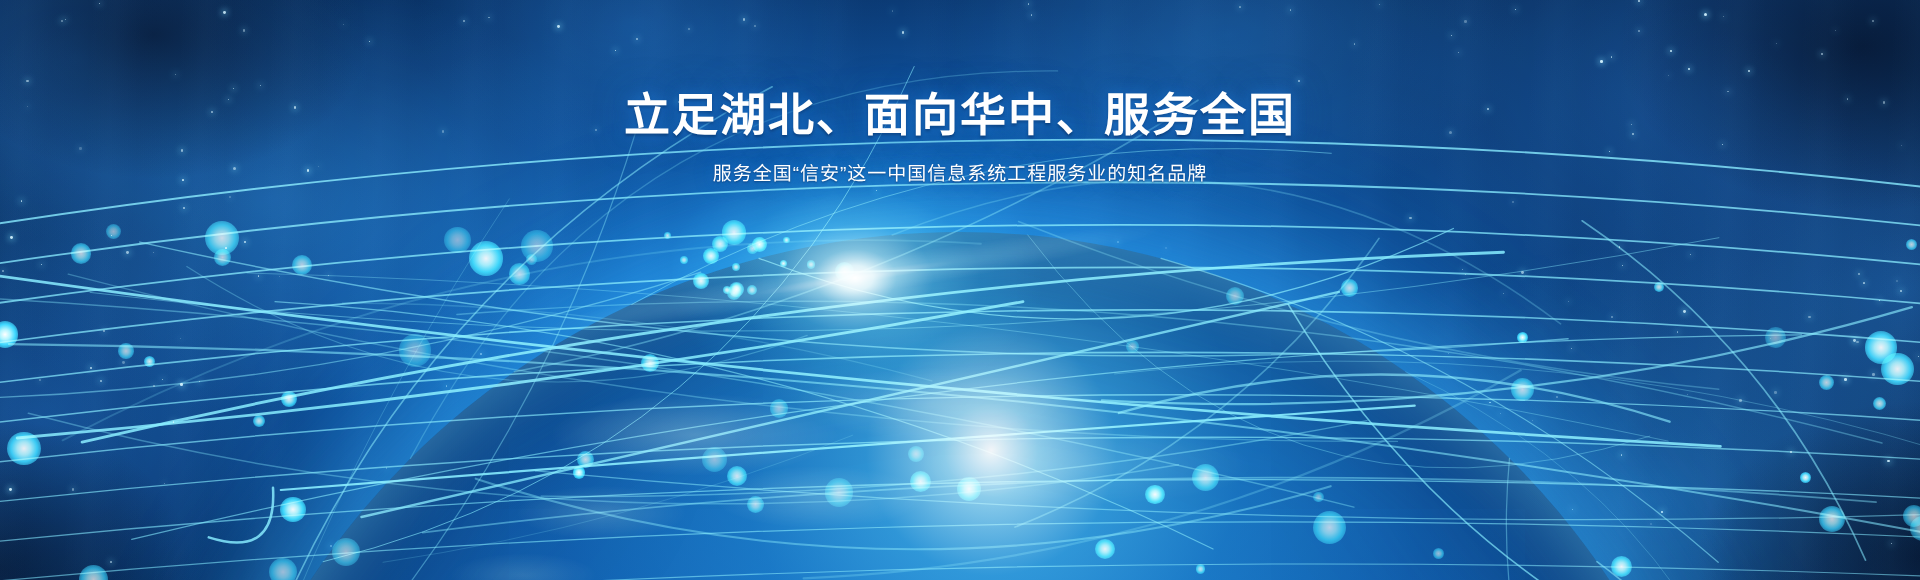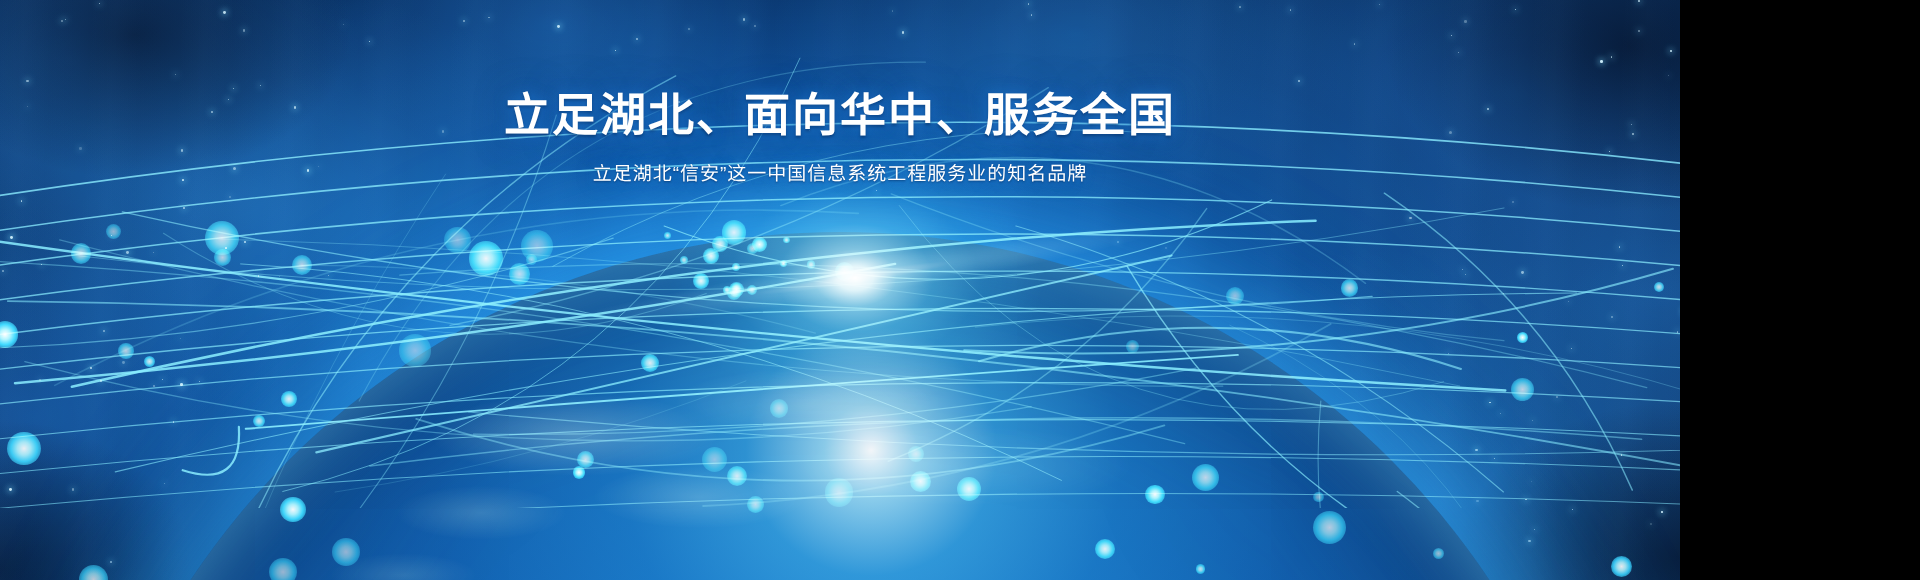--- a/index.html
+++ b/index.html
@@ -7,21 +7,21 @@
     margin: 0;
     padding: 0;
     background: #000;
   }
   body {
     font-family: "Liberation Sans", "DejaVu Sans", sans-serif;
   }
 
   #banner {
     position: relative;
-    width: 1680px;
+    width: 1920px;
     height: 580px;
     overflow: hidden;
     background: #be185d;
     user-select: none;
   }
 
   
   .layer {
     position: absolute;
     inset: 0;
@@ -555,16 +555,16 @@
       <i class="node" style="left:664.0px;top:232.3px;width:6.9px;height:6.9px;opacity:0.76;"></i>
       <i class="node" style="left:679.8px;top:255.6px;width:8.0px;height:8.0px;opacity:0.78;"></i>
       <i class="node" style="left:747.2px;top:284.9px;width:10.1px;height:10.1px;opacity:0.77;"></i>
     </div>
 
   <div id="flare-streak"></div>
   <div id="flare"></div>
 
   <div id="copy">
     <h1 id="headline">立足湖北、面向华中、服务全国</h1>
-    <p id="subhead">立足湖北“信安”这一中国信息系统工程服务业的知名品牌</p>
+    <p id="subhead">服务全国“信安”这一中国信息系统工程服务业的知名品牌</p>
   </div>
 
 </div>
 
 </body></html>

